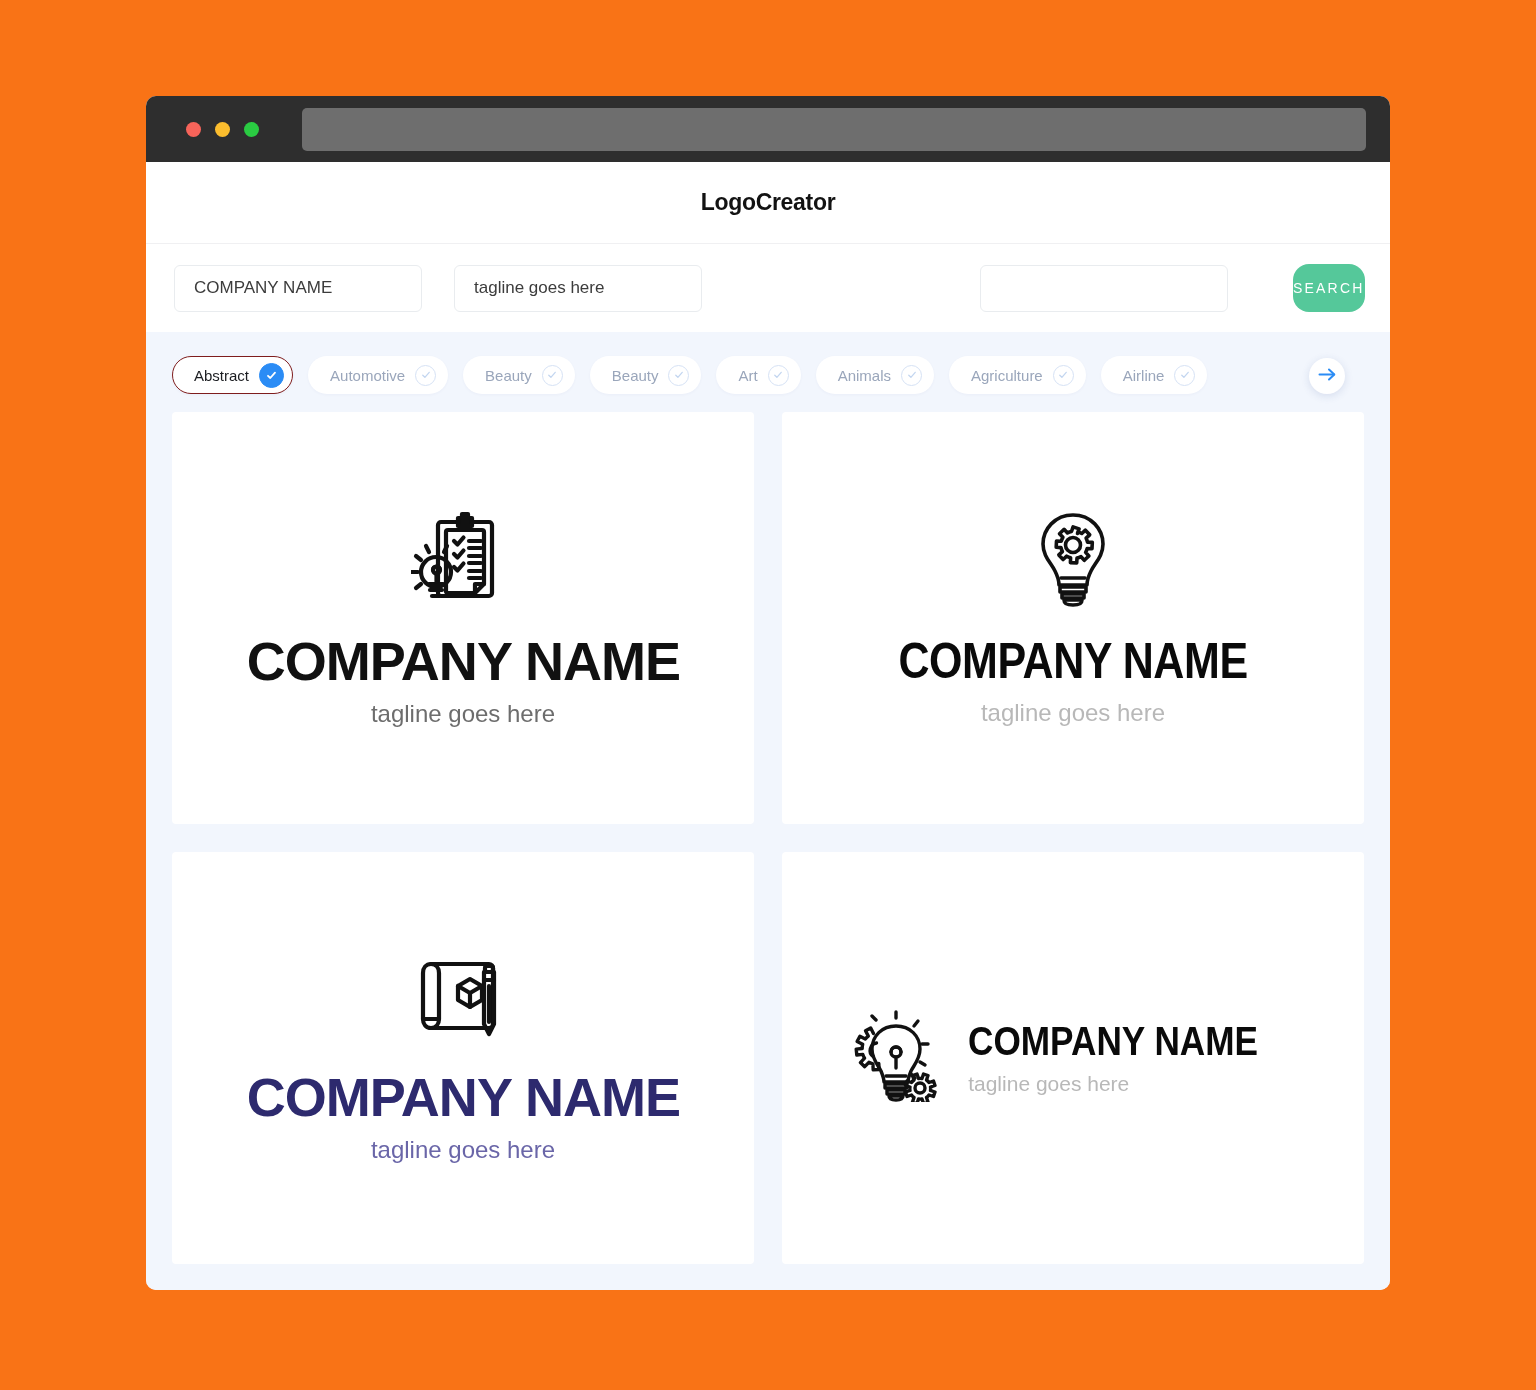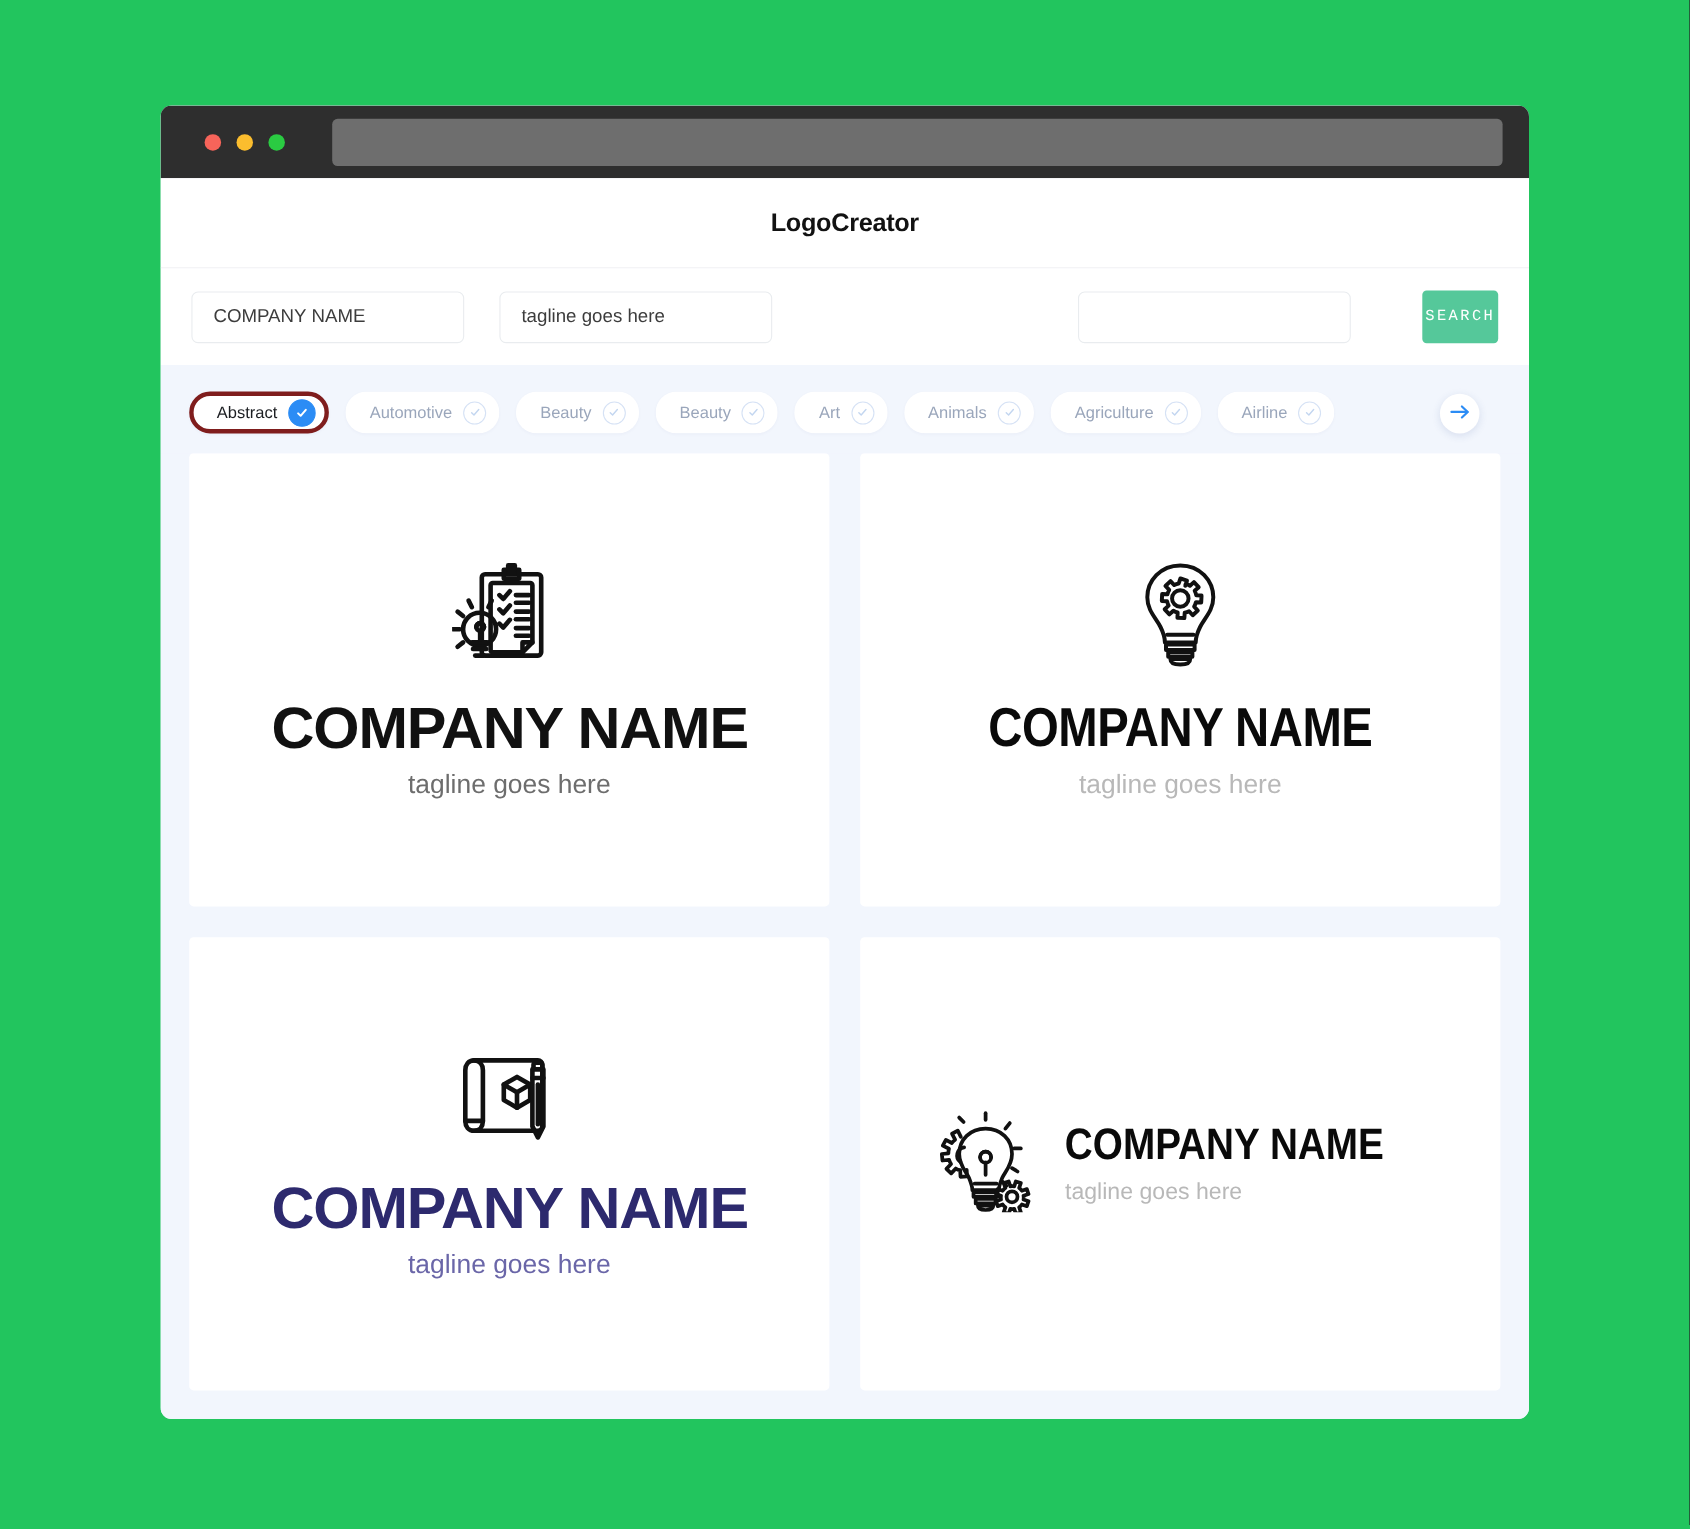--- a/index.html
+++ b/index.html
@@ -5,21 +5,21 @@
   * { box-sizing: border-box; margin: 0; padding: 0; }
   html, body {
     width: 1536px; height: 1390px;
     background: #000000;
     font-family: "Liberation Sans", sans-serif;
     overflow: hidden;
   }
   .page {
     position: relative;
     width: 1536px; height: 1390px;
-    background: #22c55e;
+    background: #f97316;
   }
 
   
   .window {
     position: absolute;
     left: 146px; top: 96px;
     width: 1244px; height: 1194px;
     background: #f2f6fd;
     border-radius: 10px;
     overflow: hidden;
@@ -87,24 +87,24 @@
   .field::placeholder { color: #3c3c3c; }
   .field.company { width: 248px; }
   .field.tagline { width: 248px; }
   .field.extra { width: 248px; margin-left: 246px; }
   .search-btn {
     margin-left: 33px;
     width: 132px; height: 48px;
     background: #55c89a;
     color: #ffffff;
     border: none;
-    border-radius: 4px;
+    border-radius: 16px;
     font-size: 14px;
     letter-spacing: 2.2px;
-    font-family: Liberation Mono, monospace;
+    font-family: Liberation Sans, sans-serif;
     cursor: pointer;
     display: flex; align-items: center; justify-content: center;
   }
 
   
   .chips-wrap {
     position: relative;
     padding: 24px 26px 18px 26px;
     background: #f2f6fd;
   }
@@ -131,21 +131,21 @@
   .chip .label { line-height: 1; }
   .chip .check {
     width: 21px; height: 21px;
     border-radius: 50%;
     border: 1px solid #d6e2f5;
     display: flex; align-items: center; justify-content: center;
     flex: none;
   }
   .chip .check svg { display: block; }
   .chip.selected {
-    border: 4px solid #7f1d1d;
+    border: 1px solid #7f1d1d;
     color: #1b1d21;
     padding-right: 8px;
   }
   .chip.selected .check {
     width: 25px; height: 25px;
     background: #2b8cf5;
     border-color: #2b8cf5;
   }
   .next-btn {
     position: absolute;

